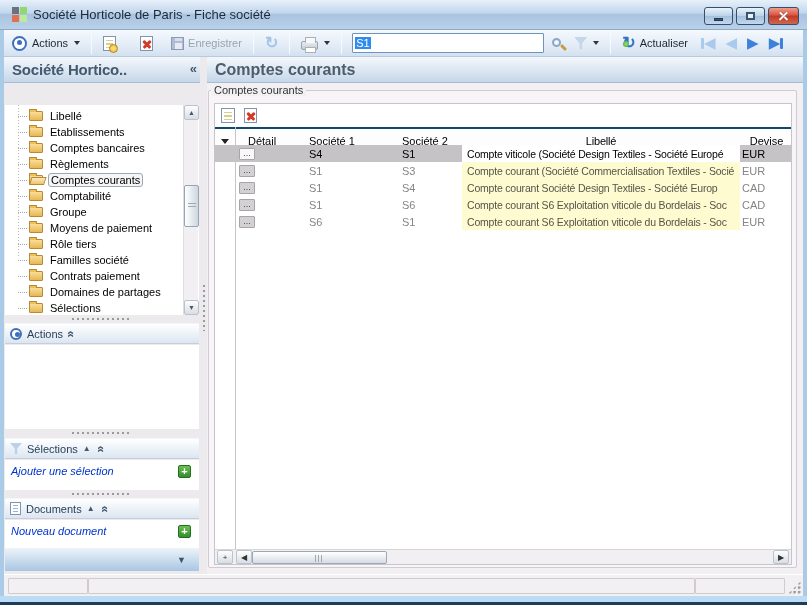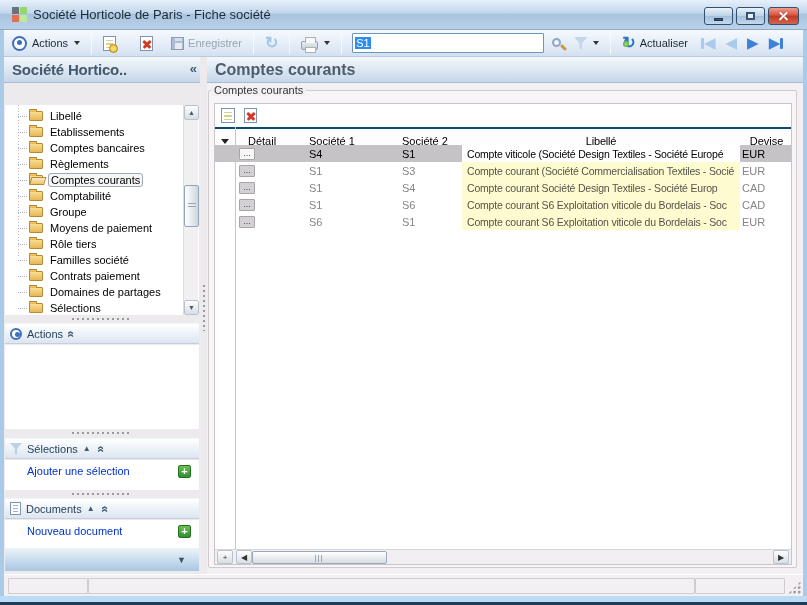--- a/index.html
+++ b/index.html
@@ -141,21 +141,21 @@
     border:1px solid #93A5B8; border-radius:2px; }
   .sbar-thumb::after { content:""; position:absolute; left:3px; top:17px; width:8px; height:6px;
     background:repeating-linear-gradient(#9BA8B6 0 1px, transparent 1px 3px); }
 
   .hdots { position:absolute; left:68px; width:58px; height:2px;
     background:repeating-linear-gradient(90deg,#9A9A9A 0 2px, transparent 2px 5px); }
 
   .swhite { position:absolute; left:1px; width:194px; background:#fff; }
   .linkrow { position:absolute; left:1px; width:194px; height:22px; background:#fff;
     display:flex; align-items:center; }
-  .link { color:#0033CC; margin-left:22px; flex:1; }
+  .link { color:#0033CC; margin-left:6px; flex:1;font-style:italic; }
   .plusbtn { width:13px; height:13px; border:1px solid #237023; border-radius:2px; margin-right:8px;
     background:linear-gradient(#6FBF4F,#2F8F2F); color:#fff; font-weight:bold; font-size:11px; line-height:11px;
     display:flex; align-items:center; justify-content:center; }
 
   .icon-filter-sm { width:12px; height:11px; background:#BCD0E6;
     clip-path:polygon(0 0,100% 0,60% 50%,60% 100%,40% 100%,40% 50%); }
   .icon-doc-sm { width:11px; height:13px; background:#fff; border:1px solid #7E95B0; position:relative; }
   .icon-doc-sm::before { content:""; position:absolute; left:2px; top:2px; right:2px; height:8px;
     background:repeating-linear-gradient(180deg,#9FB4CC 0 1px, transparent 1px 3px); }
 

